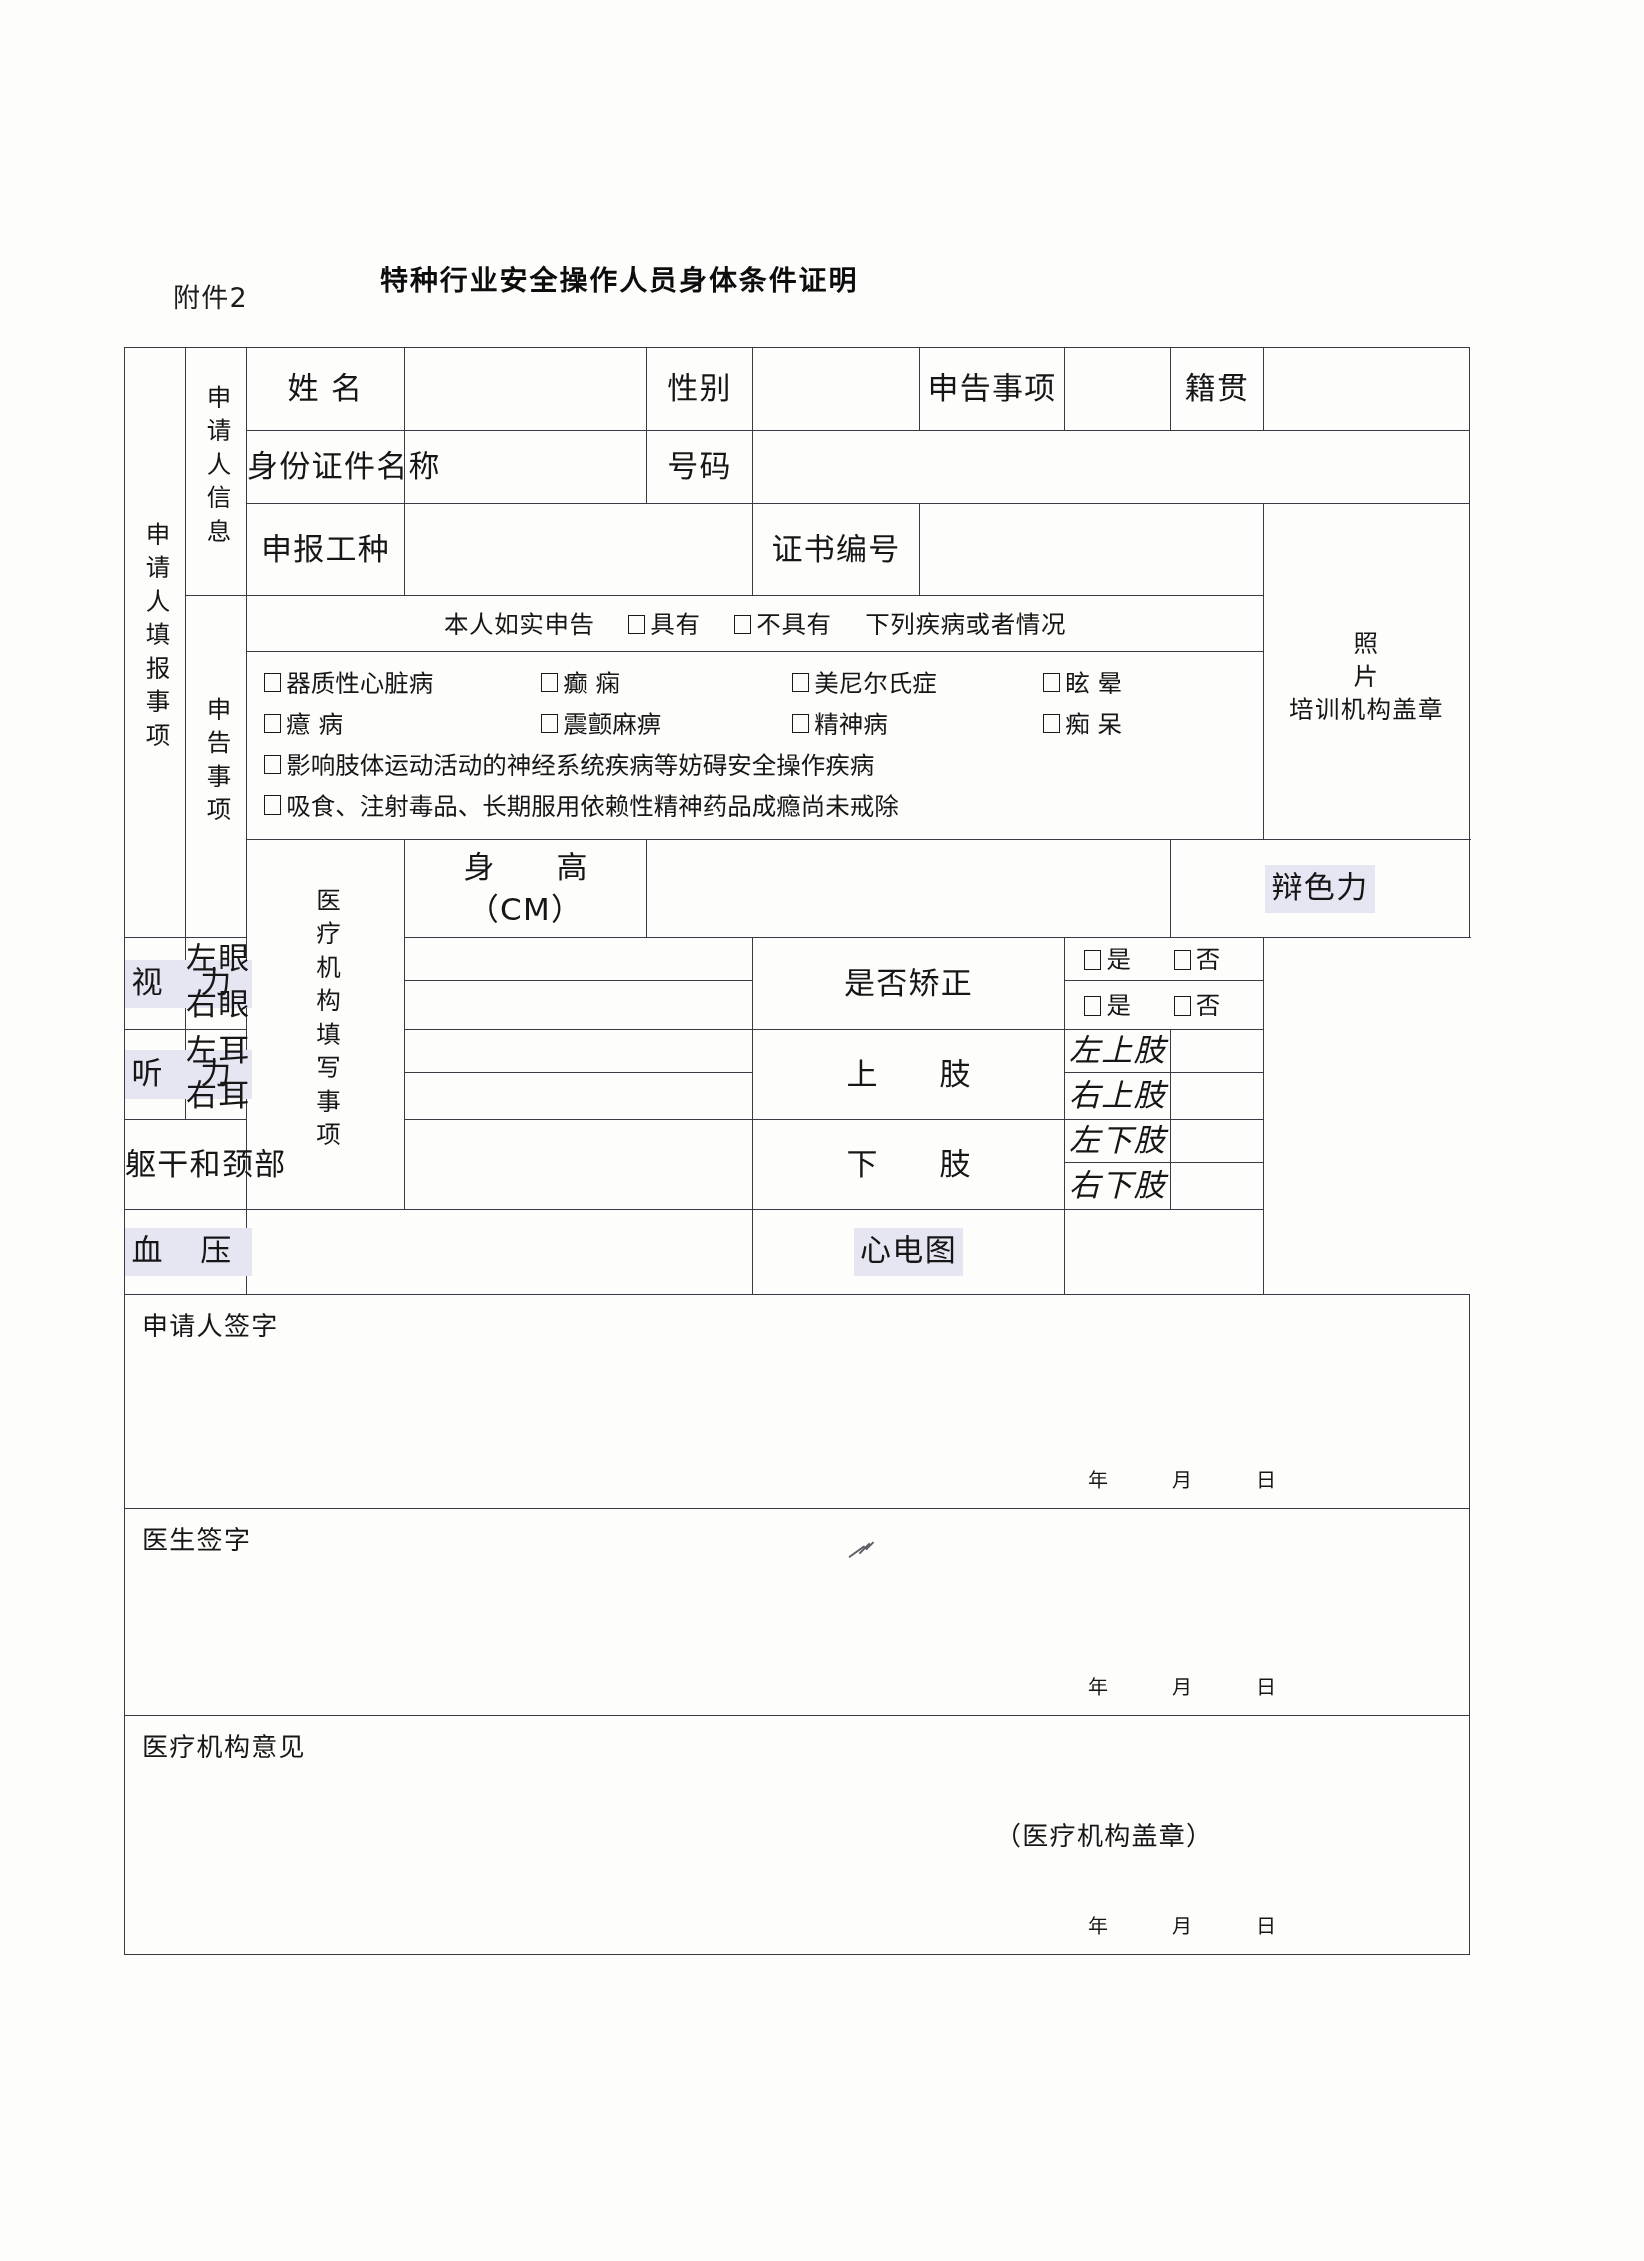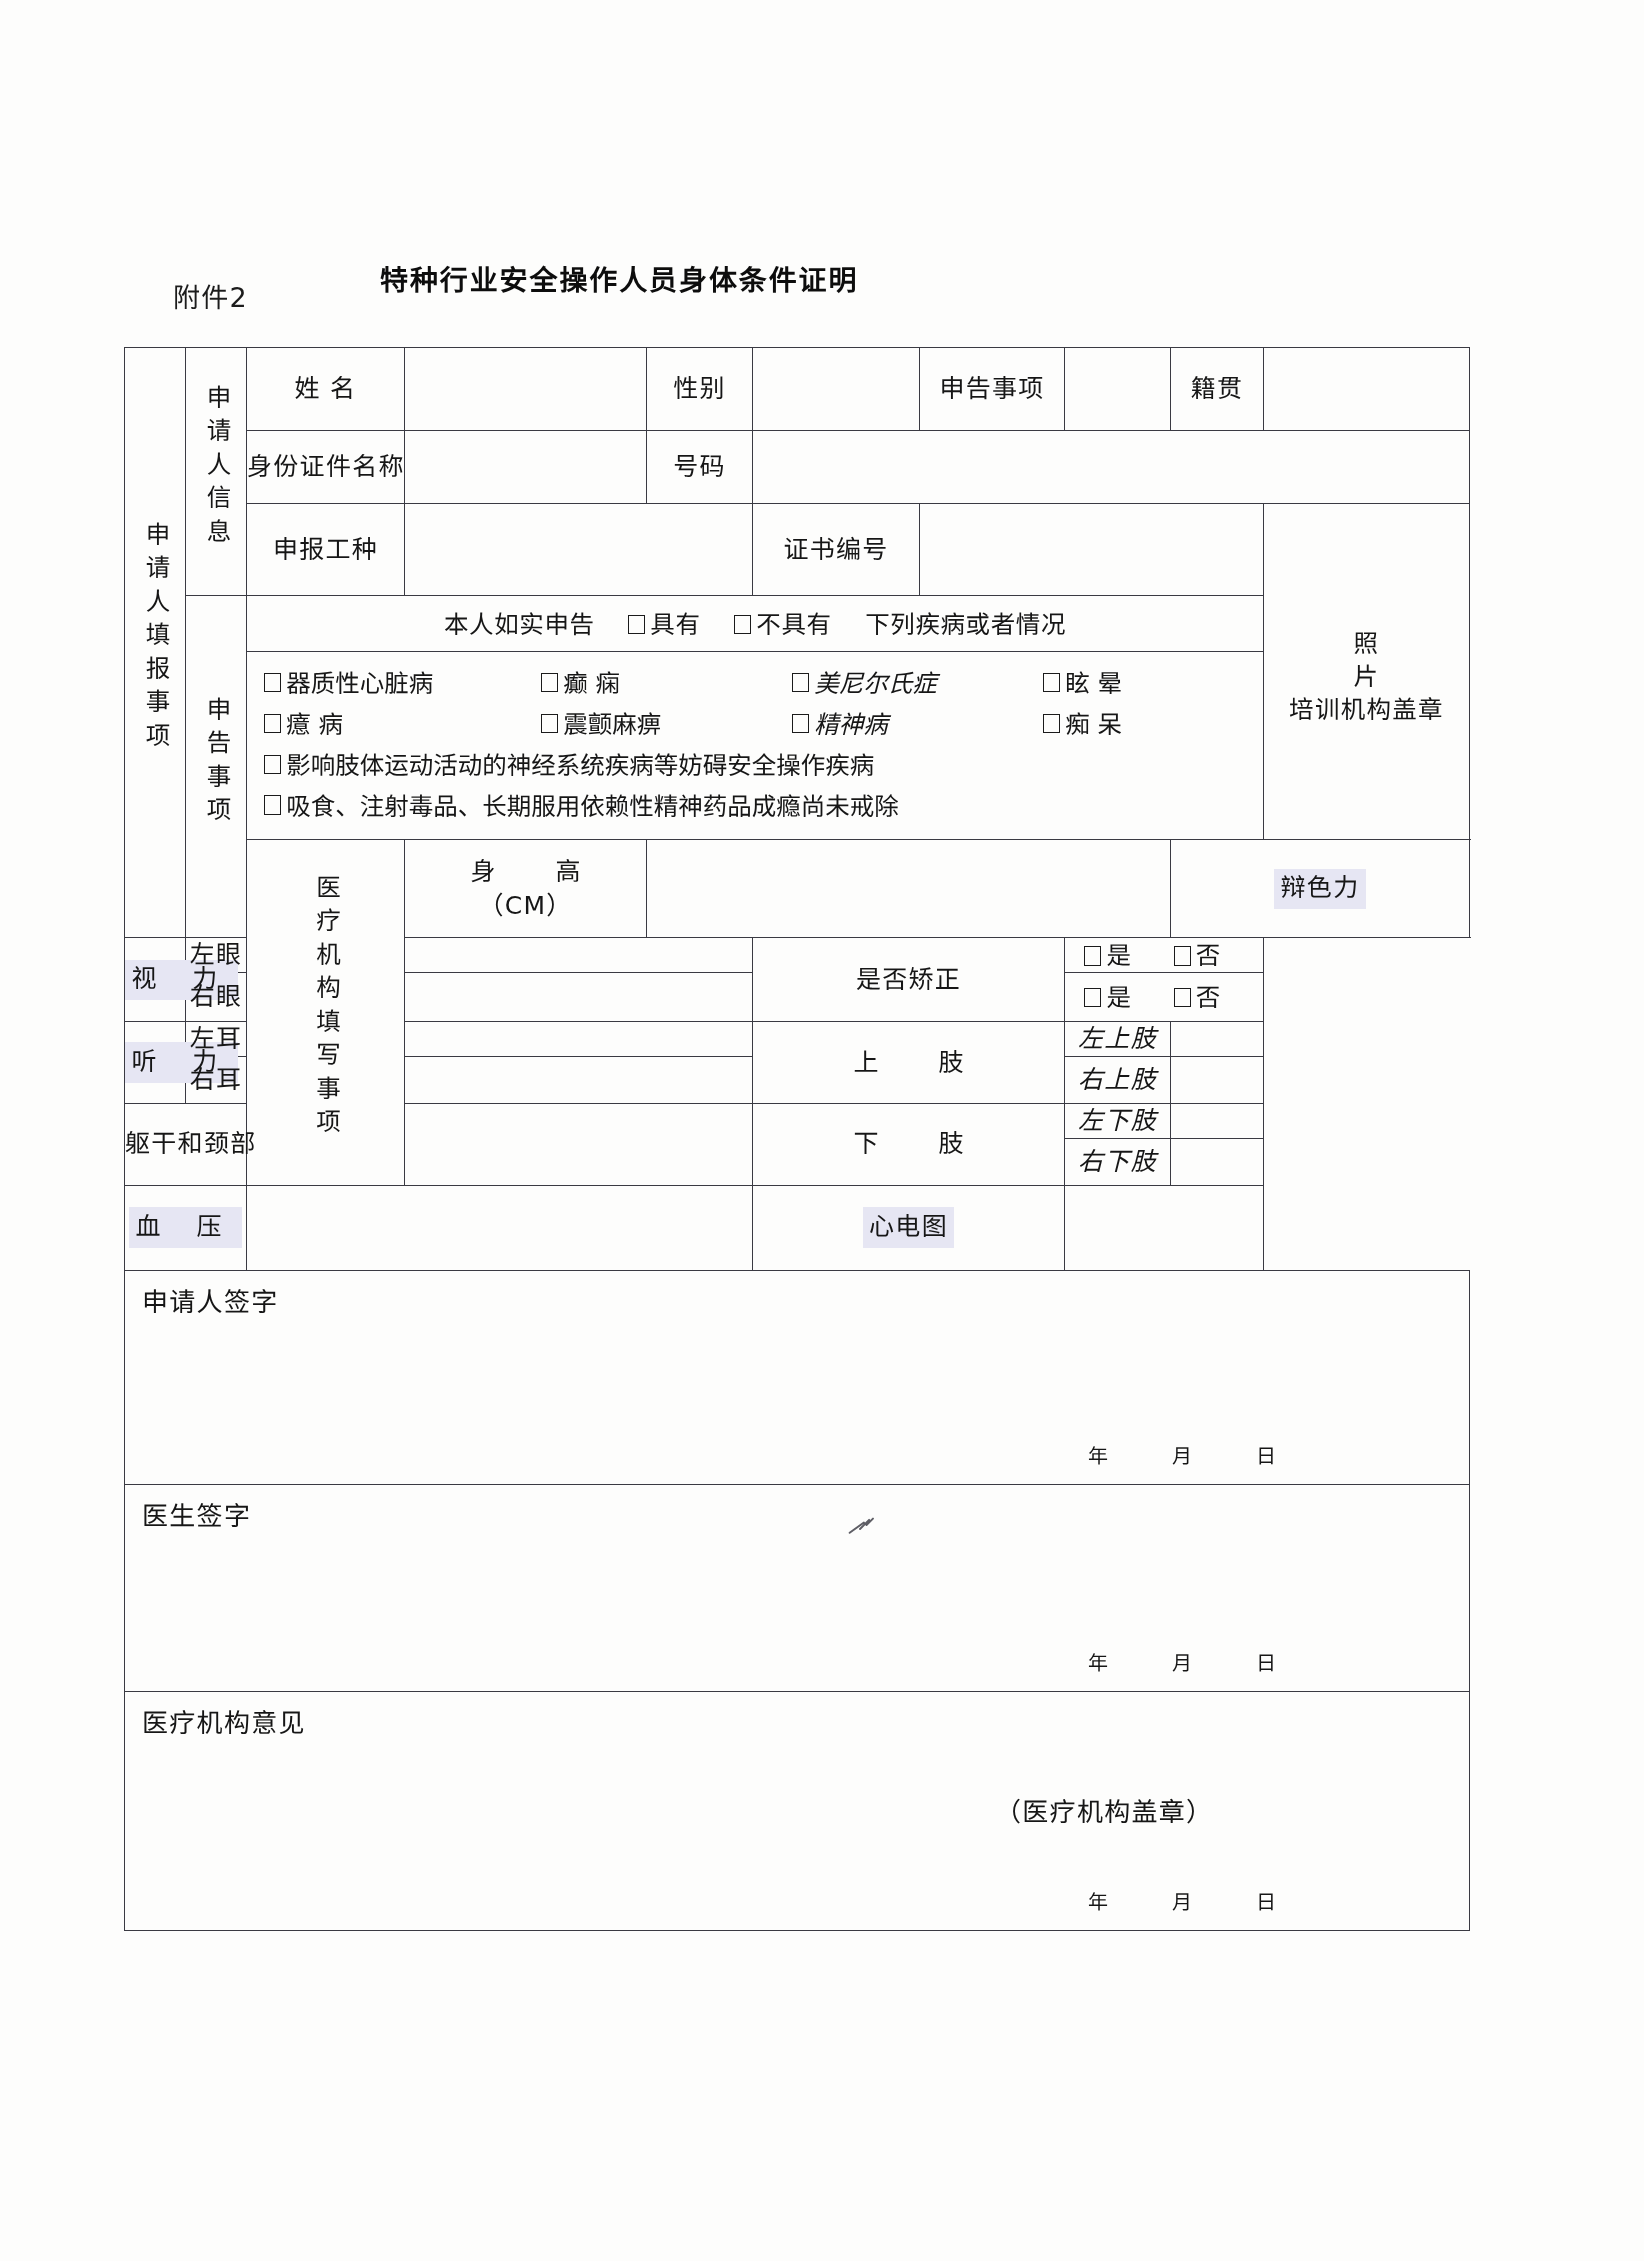--- a/index.html
+++ b/index.html
@@ -75,21 +75,21 @@
   }
   .vtext {
     writing-mode: vertical-rl;
     text-orientation: upright;
     letter-spacing: 9px;
     display: inline-block;
     font-size: 24.5px;
     line-height: 1.1;
   }
   .lbl {
-    font-size: 25px;
+    font-size: 31px;
     letter-spacing: 1.3px;
     white-space: nowrap;
   }
   .lbl-sp {
     letter-spacing: 14px;
     padding-left: 14px;
   }
   .lbl-sp2 {
     letter-spacing: 26px;
     padding-left: 26px;
@@ -125,21 +125,21 @@
   .drow {
     display: flex;
     align-items: baseline;
     margin: 6.4px 0 7.7px 0;
     font-size: 24.5px;
     white-space: nowrap;
   }
   .ditem { display: inline-flex; align-items: baseline; }
   .d-c1 { width: 277px; }
   .d-c2 { width: 251px; }
-  .d-c3 { width: 251px; font-style: italic; }
+  .d-c3 { width: 251px; }
   .d-c4 { width: 213px; }
   .wide-item { width: auto; }
 
   .photo-cell {
     font-size: 26px;
     letter-spacing: 1.3px;
     position: relative;
   }
   .photo-inner {
     height: 100%;

